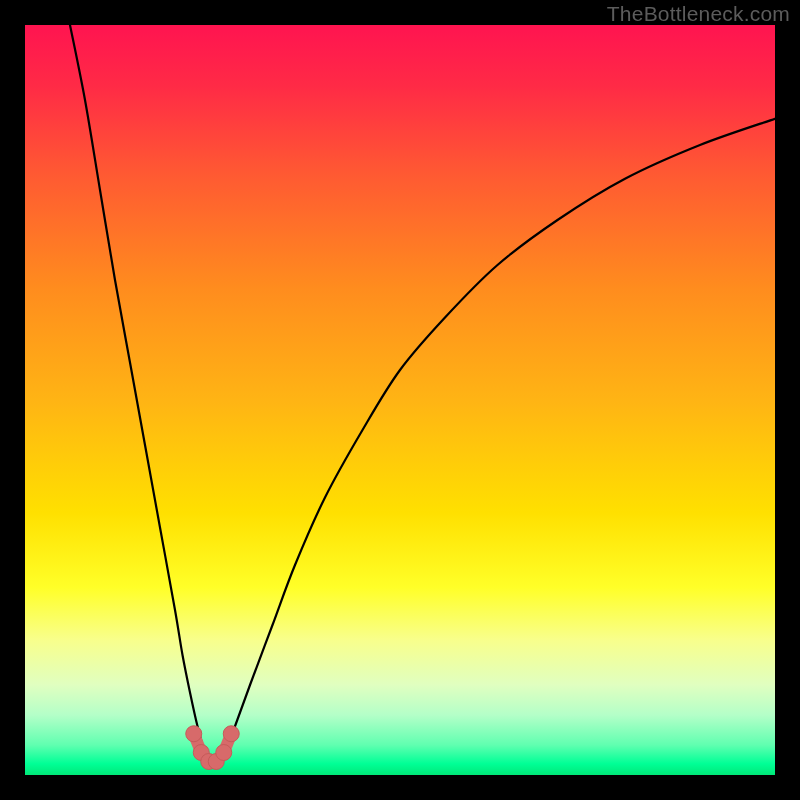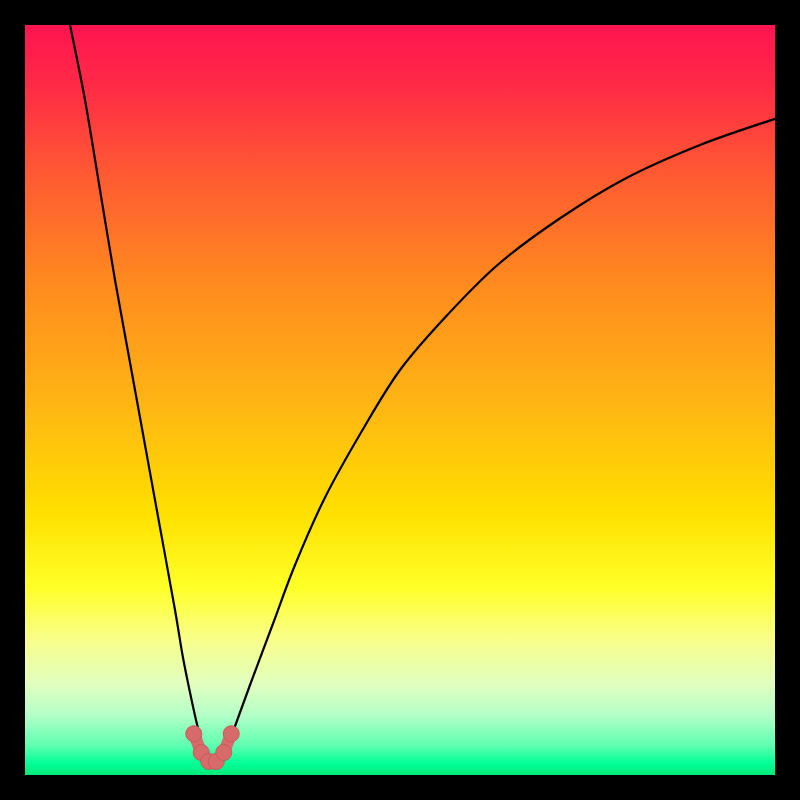--- a/index.html
+++ b/index.html
@@ -83,13 +83,14 @@
       <g id="marker-dots">
           <circle cx="168.75" cy="708.75" r="8" fill="#d76a6a" stroke="#c65a5a" stroke-width="1"></circle>
           <circle cx="176.25" cy="727.50" r="8" fill="#d76a6a" stroke="#c65a5a" stroke-width="1"></circle>
           <circle cx="183.75" cy="736.50" r="8" fill="#d76a6a" stroke="#c65a5a" stroke-width="1"></circle>
           <circle cx="191.25" cy="736.50" r="8" fill="#d76a6a" stroke="#c65a5a" stroke-width="1"></circle>
           <circle cx="198.75" cy="727.50" r="8" fill="#d76a6a" stroke="#c65a5a" stroke-width="1"></circle>
           <circle cx="206.25" cy="708.75" r="8" fill="#d76a6a" stroke="#c65a5a" stroke-width="1"></circle>
         </g>
     </svg>
   </div>
+  <div class="watermark">TheBottleneck.com</div>
 </div>
 
 </body></html>

